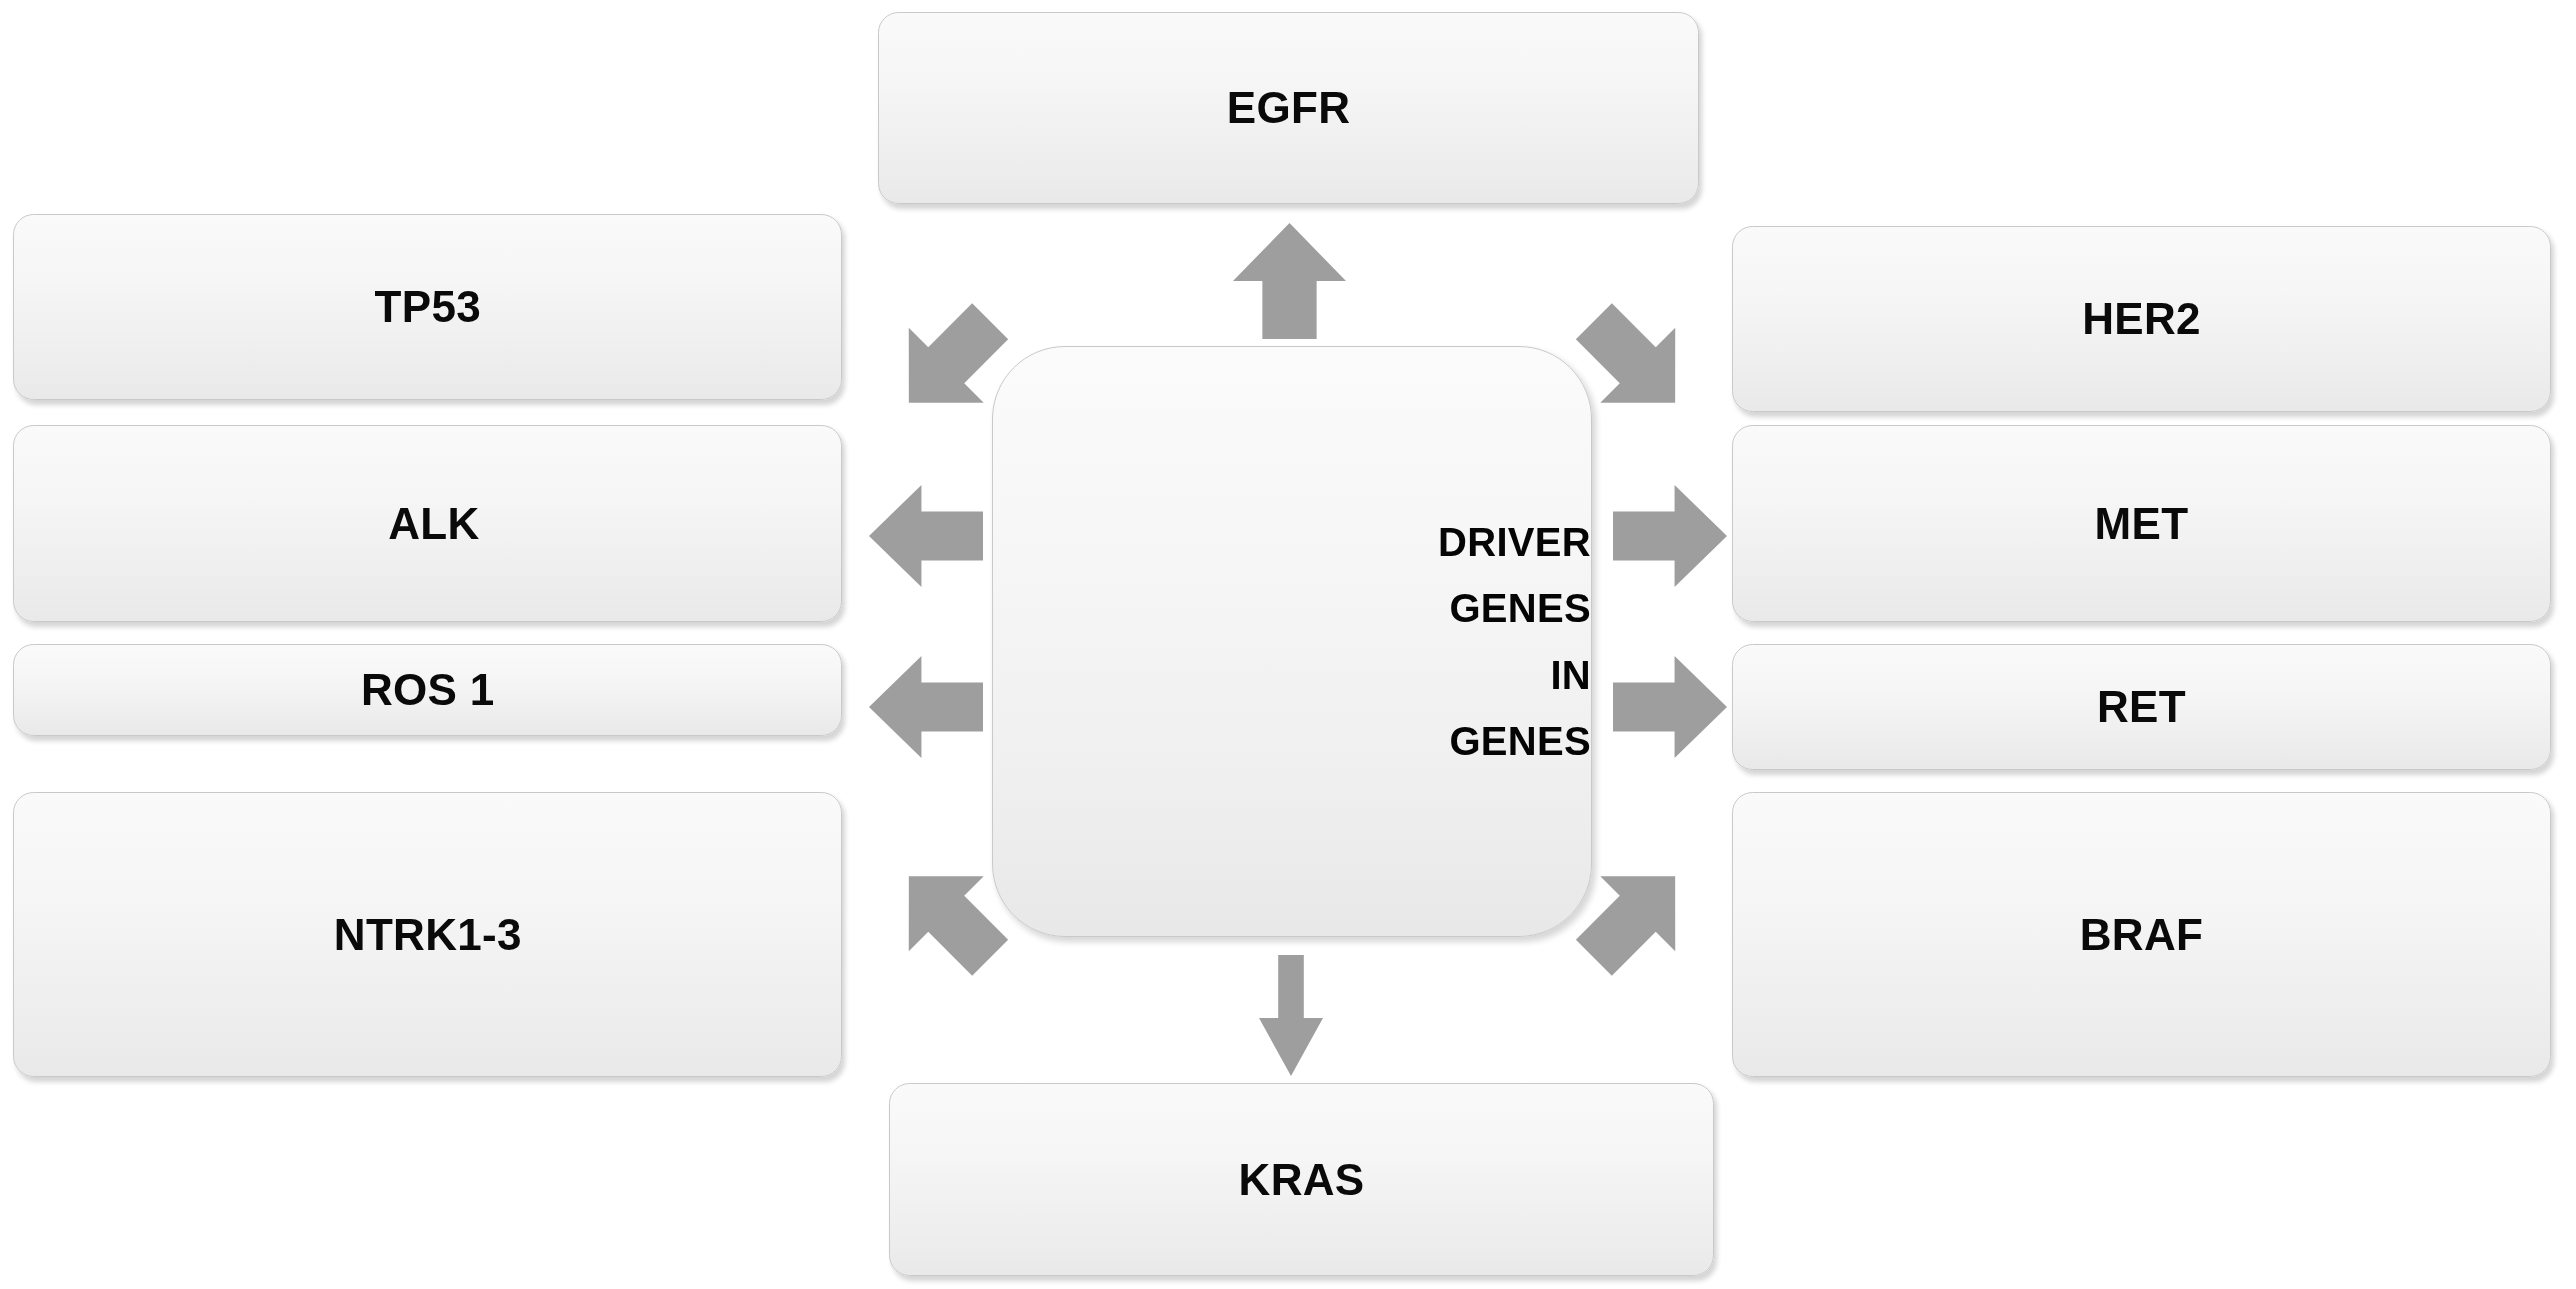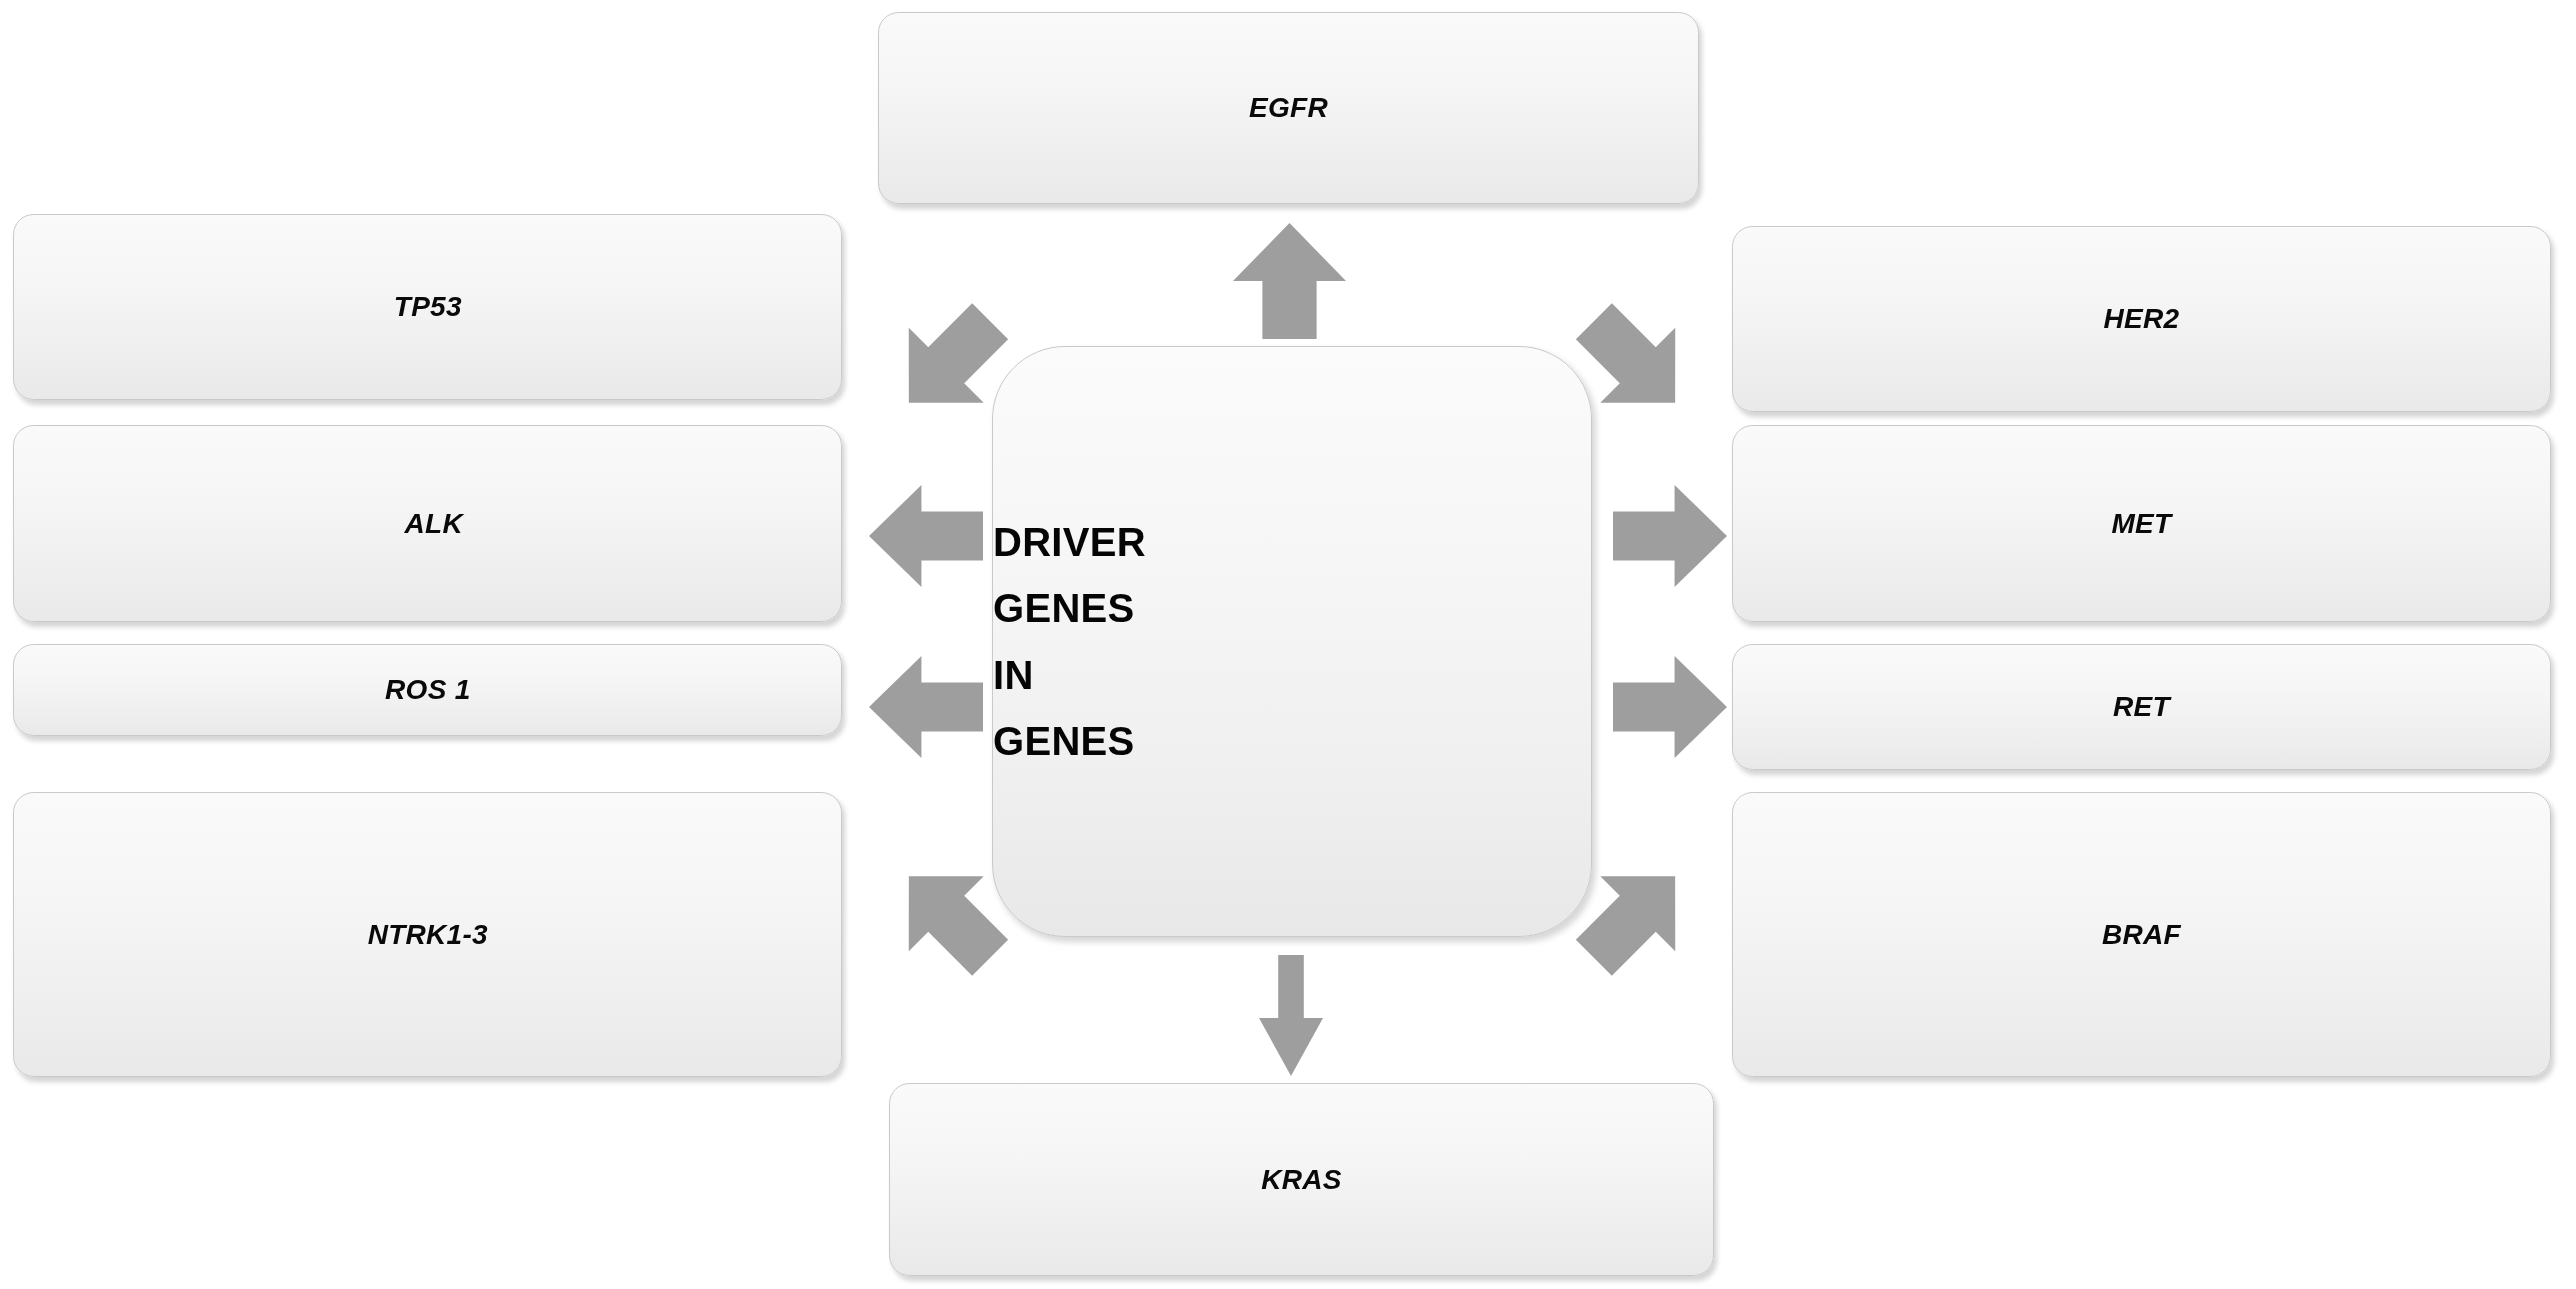--- a/index.html
+++ b/index.html
@@ -29,43 +29,42 @@
                 #fafafa 0%,
                 #f6f6f6 35%,
                 #efefef 72%,
                 #e9e9e9 100%);
     box-shadow: 3px 4.2px 5.5px rgba(0,0,0,0.17);
     display: flex;
     align-items: center;
     justify-content: center;
   }
   .gene-label {
-    font-style: italic;
     font-weight: bold;
-    font-size: 28px;
+    font-size: 44px;
     color: #0a0a0a;
     letter-spacing: 0.3px;
     white-space: nowrap;
   }
 
   
   .hub {
     position: absolute;
     box-sizing: border-box;
     border-radius: 73px;
     border: 1.2px solid #c9c9c9;
     background: linear-gradient(180deg,
                 #fbfbfb 0%,
                 #f7f7f7 30%,
                 #f0f0f0 70%,
                 #e8e8e8 100%);
     box-shadow: 3.6px 4.9px 6.7px rgba(0,0,0,0.16);
     display: flex;
     flex-direction: column;
-    align-items: flex-start;
+    align-items: flex-end;
     justify-content: center;
   }
   .hub-line {
     font-weight: bold;
     font-size: 40px;
     color: #050505;
     line-height: 1.0;
     margin: 13.3px 0;
     letter-spacing: 0.3px;
   }

